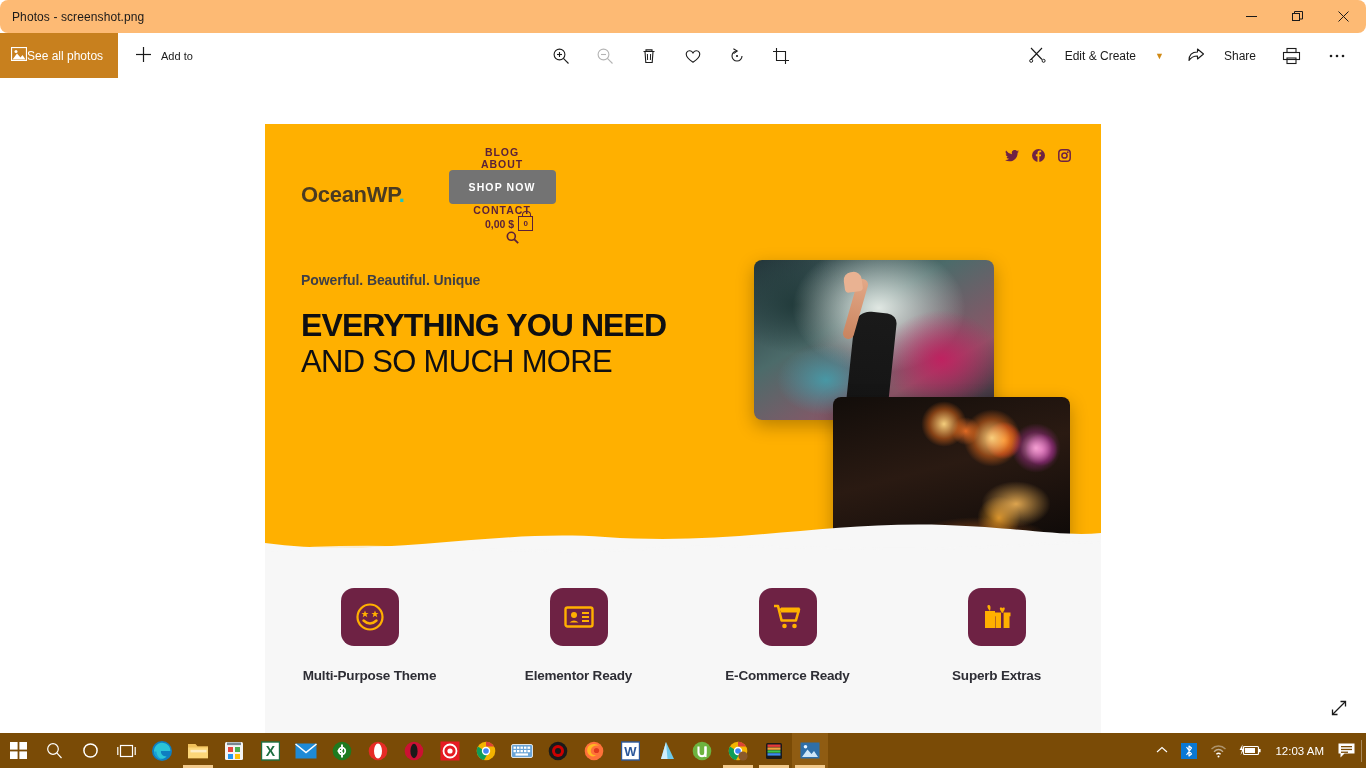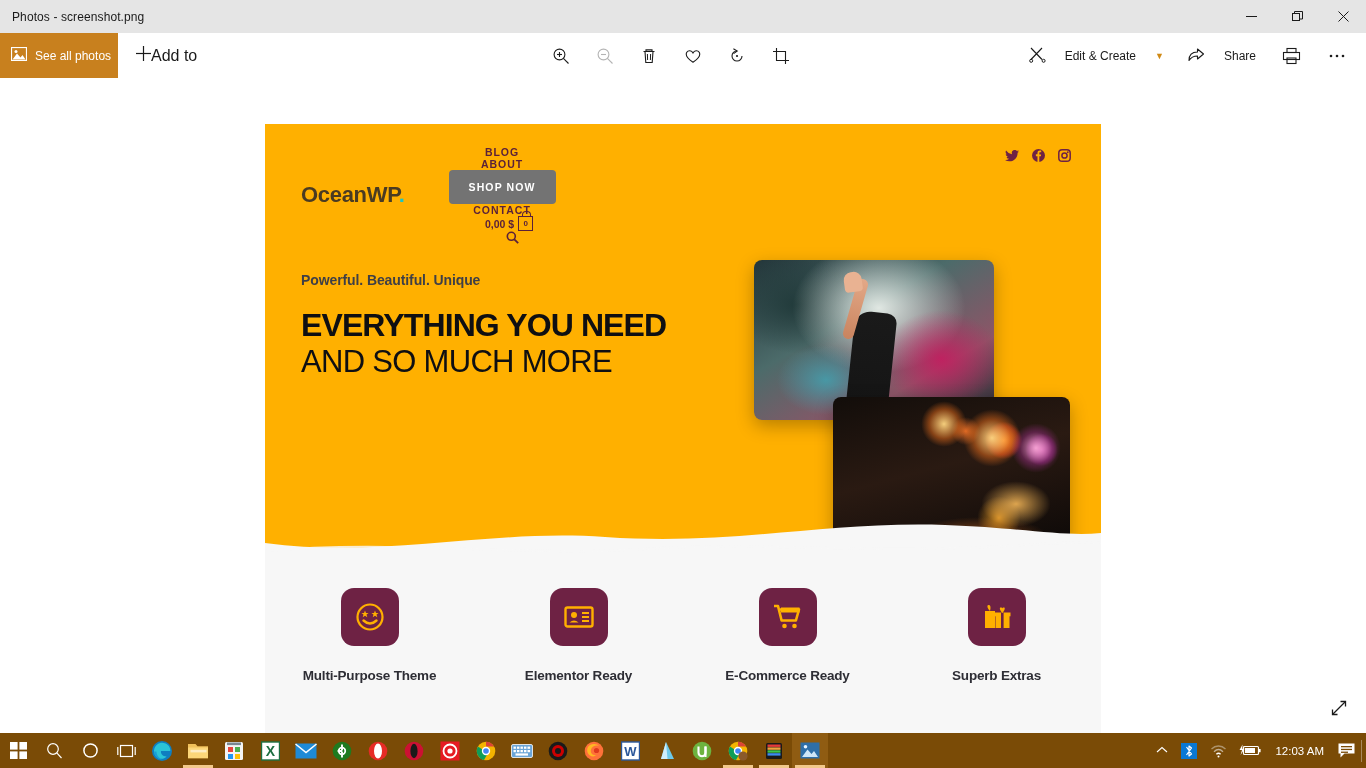--- a/index.html
+++ b/index.html
@@ -6,24 +6,25 @@
   html, body {
     width: 1366px; height: 768px;
     overflow: hidden;
     font-family: "Liberation Sans", sans-serif;
     background: #ffffff;
   }
 
   
   .titlebar {
     height: 33px;
-    background: #e5e5e5;
+    background: #fdba74;
     display: flex;
     align-items: center;
     position: relative;
+    border-radius: 8px;
   }
   .titlebar-text {
     font-size: 12px;
     color: #1a1a1a;
     padding-left: 12px;
     letter-spacing: .1px;
   }
   .win-controls {
     position: absolute; right: 0; top: 0;
     height: 33px; display: flex;
@@ -39,28 +40,28 @@
     height: 45px;
     background: #ffffff;
     display: flex;
     align-items: center;
     position: relative;
   }
   .see-all {
     width: 118px; height: 45px;
     background: #c8801e;
     color: #ffffff;
-    display: flex; align-items: center; gap: 8px;
+    display: flex; align-items: center; 
     padding-left: 11px;
     font-size: 12px;
   }
   .add-to {
-    display: flex; align-items: center; 
+    display: flex; align-items: center; gap: 10px;
     margin-left: 18px;
-    font-size: 16px; color: #1a1a1a;
+    font-size: 11px; color: #1a1a1a;
   }
   .tb-center {
     position: absolute;
     left: 540px;
     display: flex; align-items: center; gap: 2px;
   }
   .tb-right {
     position: absolute; right: 8px;
     display: flex; align-items: center; gap: 4px;
   }

